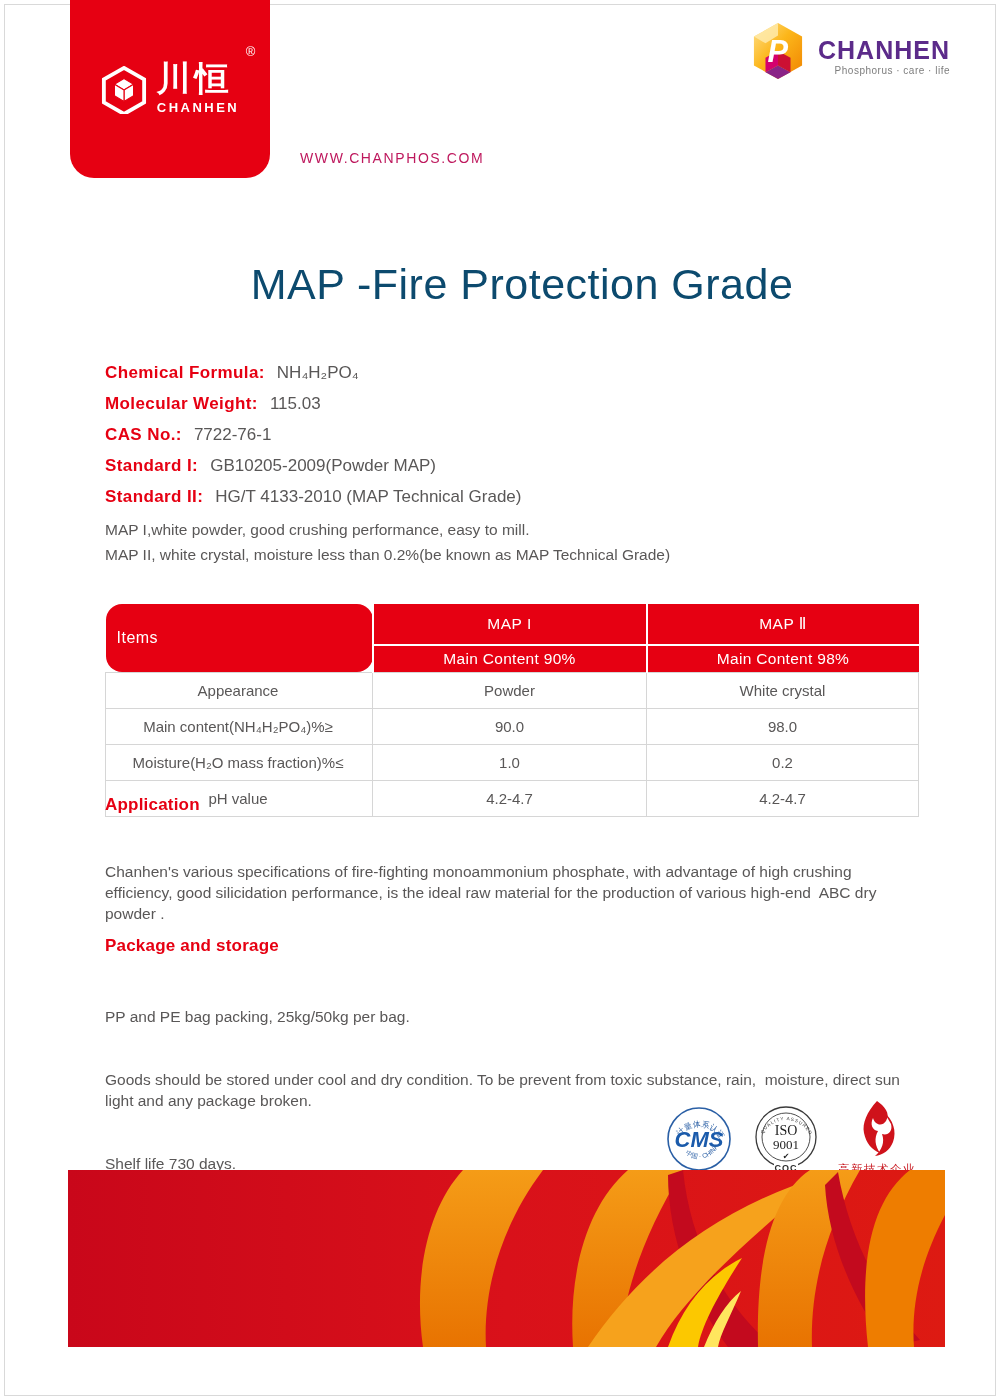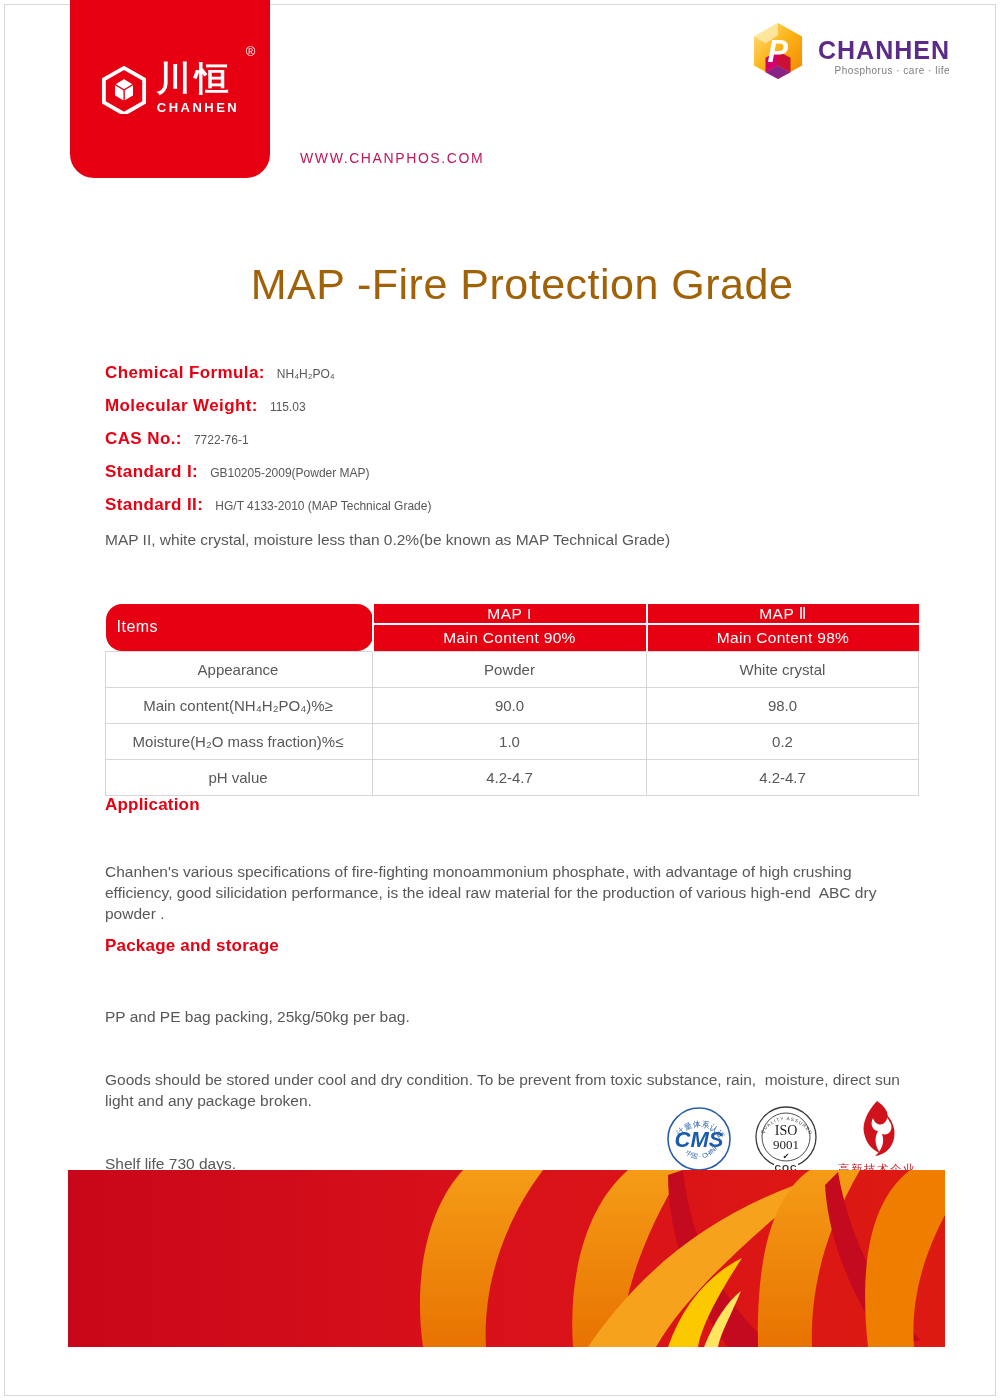--- a/index.html
+++ b/index.html
@@ -17,35 +17,35 @@
   .logo-en { color:#fff; font-size:13px; font-weight:bold; letter-spacing:2.5px; margin-top:2px; }
   .website { position:absolute; left:300px; top:150px; color:#be185d; font-size:14px; letter-spacing:1.6px; z-index:2; }
 
   .brand { position:absolute; left:752px; top:22px; display:flex; align-items:flex-start; z-index:2; }
   .brand-txt { margin-left:14px; margin-top:16px; }
   .brand-name { color:#5c2b8a; font-size:25px; font-weight:bold; letter-spacing:1px; line-height:24px; }
   .brand-tagline { color:#7d7d7d; font-size:10px; letter-spacing:0.5px; text-align:right; margin-top:3px; }
 
   
   .doc-title { position:absolute; top:260px; left:0; right:0; text-align:center; 
-               color:#a16207; font-size:43px; font-weight:500; letter-spacing:0.5px; z-index:2;margin-left:44px; }
+               color:#0c4a6e; font-size:43px; font-weight:500; letter-spacing:0.5px; z-index:2;margin-left:44px; }
 
   
   .specs { position:absolute; left:105px; top:362px; z-index:2; }
   .spec-row { margin-bottom:10px; line-height:21px; }
   .red-label { color:#e60012; font-size:17px; font-weight:600; letter-spacing:0.4px; }
-  .spec-value { color:#595757; font-size:12px; margin-left:12px; white-space:pre-wrap; }
+  .spec-value { color:#595757; font-size:17px; margin-left:12px; white-space:pre-wrap; }
   .char-heading { margin-top:16px; margin-bottom:8px; line-height:21px; }
   .char-line { color:#595757; font-size:15.5px; line-height:25px; }
 
   
   .spec-table { position:absolute; left:105px; top:604px; z-index:2; border-collapse:collapse; width:813px; table-layout:fixed; }
   .spec-table th { background:#e60012; color:#fff; font-weight:400; }
   th.items-cell { width:267px; text-align:left; padding-left:11px; font-size:16px; letter-spacing:0.5px;border-radius:16px; }
-  th.map-cell { height:20px; font-size:15.5px; letter-spacing:0.5px; border-left:2px solid #fff; }
+  th.map-cell { height:41px; font-size:15.5px; letter-spacing:0.5px; border-left:2px solid #fff; }
   th.sub-cell { height:27px; font-size:15.5px; letter-spacing:0.3px; border-left:2px solid #fff; border-top:2px solid #fff; }
   .spec-table td { border:1px solid #d6d6d6; height:36px; color:#595757; font-size:15px; background:#fff; }
   td.label-cell { padding:0 12px 0 10px; }
   td.label-cell .cellwrap { display:flex; justify-content:center; align-items:center; }
   td.val-cell { text-align:center; }
   .col1 { width:267px; } .col2 { width:274px; } .col3 { width:272px; }
 
   
   .section-heading { color:#e60012; font-size:17px; font-weight:bold; letter-spacing:0.2px; z-index:2; position:absolute; left:105px; }
   .body-text { position:absolute; left:105px; width:812px; color:#595757; font-size:15.5px; line-height:21px; white-space:pre-wrap; z-index:2; }
@@ -121,20 +121,21 @@
     </div>
     <div class="spec-row">
       <span class="red-label">CAS No.:</span><span class="spec-value">7722-76-1</span>
     </div>
     <div class="spec-row">
       <span class="red-label">Standard I:</span><span class="spec-value">GB10205-2009(Powder MAP)</span>
     </div>
     <div class="spec-row">
       <span class="red-label">Standard II:</span><span class="spec-value">HG/T 4133-2010 (MAP Technical Grade)</span>
     </div>
+    <div class="char-line">MAP I,white powder, good crushing performance, easy to mill.</div>
     <div class="char-line">MAP II, white crystal, moisture less than 0.2%(be known as MAP Technical Grade)</div>
   </div>
 
   <table class="spec-table">
     <colgroup>
         <col class="col1">
         <col class="col2">
         <col class="col3">
       </colgroup>
     <thead>

